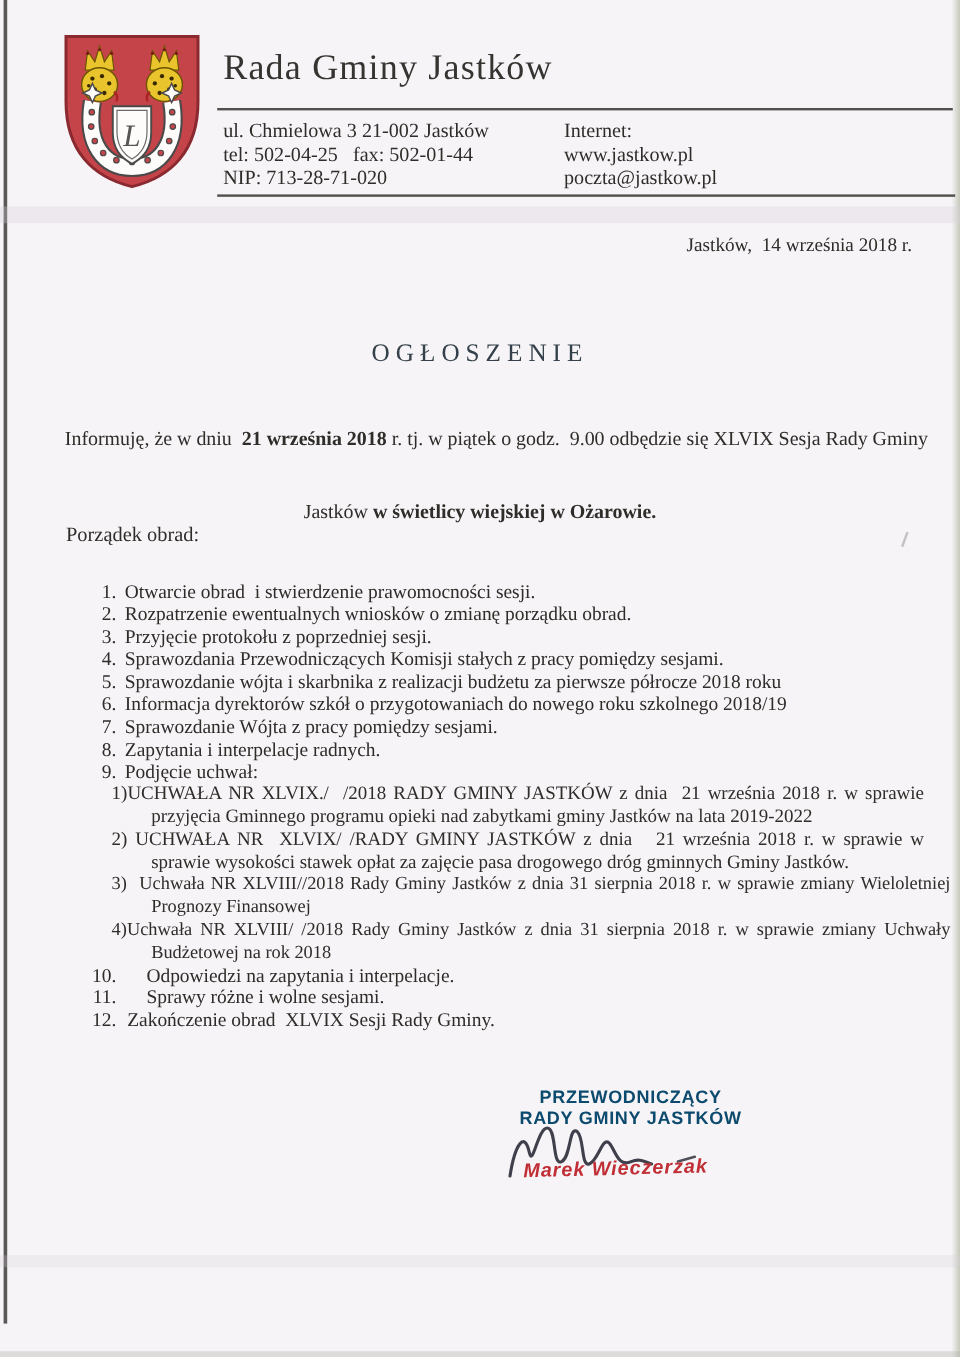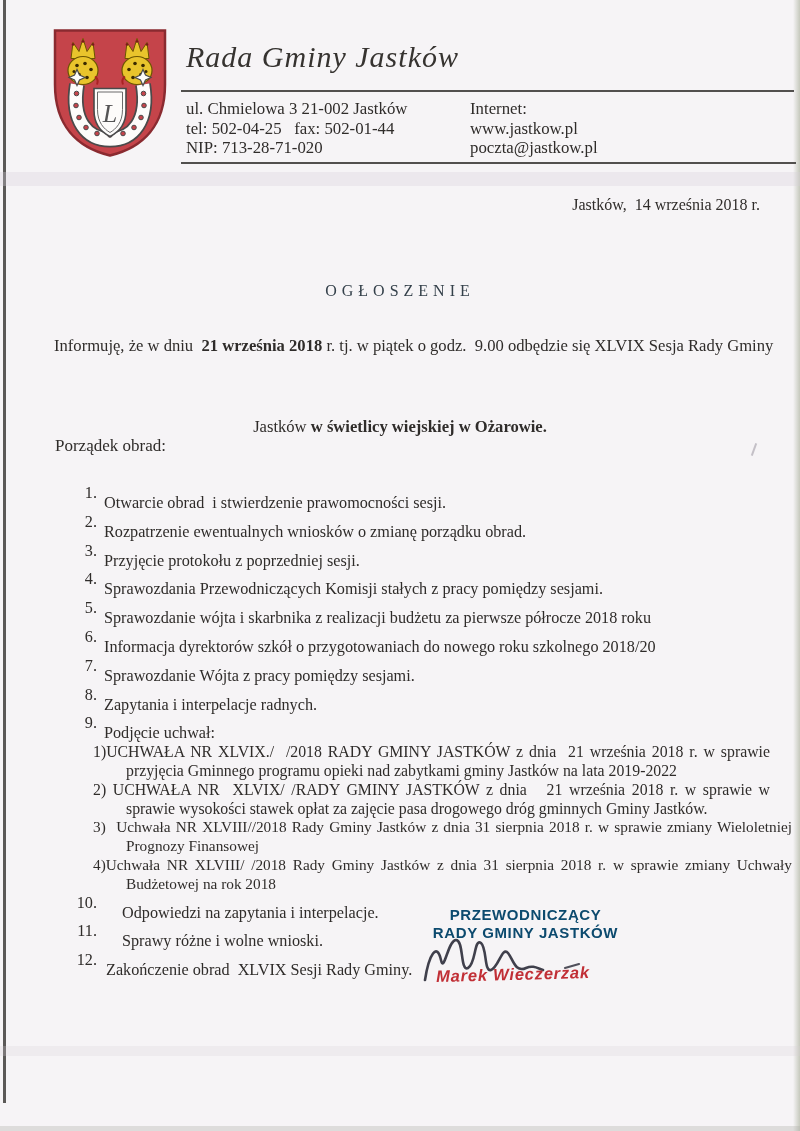--- a/index.html
+++ b/index.html
@@ -13,42 +13,42 @@
   .scan-left-line{position:absolute;left:3px;top:0;width:3px;height:1103px;background:#3f3d3b;opacity:.85;}
   .scan-right-strip{position:absolute;right:0;top:0;width:7px;height:100%;
     background:linear-gradient(to right,rgba(246,244,246,0),#c6c9bd);}
   .scan-band-1{position:absolute;left:0;top:172px;width:100%;height:14px;background:rgba(214,209,217,.32);}
   .scan-band-2{position:absolute;left:0;top:1046px;width:100%;height:10px;background:rgba(214,209,217,.25);}
   .scan-bottom{position:absolute;left:0;bottom:0;width:100%;height:5px;background:rgba(175,175,168,.35);}
   .scan-slash{position:absolute;left:753px;top:443px;width:2px;height:13px;background:#9a96a0;opacity:.55;transform:rotate(20deg);}
 
   
   .coa{position:absolute;left:47px;top:26px;width:126px;height:133px;}
-  .org-name{position:absolute;left:186px;top:40px;font-size:30px;letter-spacing:1px;color:#363330;white-space:nowrap;font-style:italic;}
+  .org-name{position:absolute;left:186px;top:40px;font-size:30px;letter-spacing:1px;color:#363330;white-space:nowrap;}
   .rule{position:absolute;height:2px;background:#52504e;}
   .rule-top{left:181px;top:90px;width:613px;}
   .rule-bottom{left:181px;top:162px;width:615px;}
   .contact-left{position:absolute;left:186px;top:99px;font-size:16.8px;line-height:19.5px;white-space:nowrap;}
   .contact-right{position:absolute;left:470px;top:99px;font-size:16.8px;line-height:19.5px;white-space:nowrap;}
 
   .dateline{position:absolute;left:400px;top:196px;width:360px;text-align:right;font-size:16px;white-space:nowrap;}
 
   .doc-title{position:absolute;left:0;top:282px;width:100%;text-align:center;
-    font-size:16px;letter-spacing:5px;color:#34404a;}
-
-  .intro-line1{position:absolute;left:54px;top:336px;width:712px;font-size:16.6px;white-space:nowrap;}
+    font-size:21px;letter-spacing:5px;color:#34404a;}
+
+  .intro-line1{position:absolute;left:54px;top:356px;width:712px;font-size:16.6px;white-space:nowrap;}
   .intro-line2{position:absolute;left:0;top:381px;width:100%;text-align:center;font-size:16.6px;margin-top:36px;}
   .b{font-weight:bold;}
 
   .agenda-heading{position:absolute;left:55px;top:436px;font-size:17px;}
 
   .agenda{position:absolute;left:0;top:484px;width:800px;font-size:16.2px;line-height:18.8px;}
   .row{display:flex;}
   .row .num{flex:none;width:97px;text-align:right;}
-  .row .txt{padding-left:7px;margin-top:10px;}
+  .row .txt{padding-left:7px;}
   .row.gap .txt{padding-left:25px;}
   .row.gap12 .txt{padding-left:9px;}
   .sub{padding-left:126px;text-indent:-33px;padding-right:30px;text-align:justify;font-size:15.8px;}
   .sub.tight{padding-right:8px;font-size:15.3px;}
 
   
   .stamp{position:absolute;left:398px;top:906px;width:255px;text-align:center;
     font-family:"Liberation Sans","DejaVu Sans",sans-serif;font-weight:bold;
     font-size:15px;line-height:18px;letter-spacing:.6px;}
   .sig-svg{position:absolute;left:415px;top:928px;width:195px;height:62px;}
@@ -168,21 +168,21 @@
     <div class="row">
         <span class="num">4.</span>
         <span class="txt">Sprawozdania Przewodniczących Komisji stałych z pracy pomiędzy sesjami.</span>
       </div>
     <div class="row">
         <span class="num">5.</span>
         <span class="txt">Sprawozdanie wójta i skarbnika z realizacji budżetu za pierwsze półrocze 2018 roku</span>
       </div>
     <div class="row">
         <span class="num">6.</span>
-        <span class="txt">Informacja dyrektorów szkół o przygotowaniach do nowego roku szkolnego 2018/20</span>
+        <span class="txt">Informacja dyrektorów szkół o przygotowaniach do nowego roku szkolnego 2018/19</span>
       </div>
     <div class="row">
         <span class="num">7.</span>
         <span class="txt">Sprawozdanie Wójta z pracy pomiędzy sesjami.</span>
       </div>
     <div class="row">
         <span class="num">8.</span>
         <span class="txt">Zapytania i interpelacje radnych.</span>
       </div>
     <div class="row">
@@ -194,21 +194,21 @@
     <div class="sub"><span>2)</span><span> UCHWAŁA NR&nbsp; XLVIX/ /RADY GMINY JASTKÓW z dnia&nbsp;&nbsp; 21 września 2018 r. w sprawie w sprawie wysokości stawek opłat za zajęcie pasa drogowego dróg gminnych Gminy Jastków.</span></div>
     <div class="sub tight"><span>3)</span><span>&nbsp; Uchwała NR XLVIII//2018 Rady Gminy Jastków z dnia 31 sierpnia 2018 r. w sprawie zmiany Wieloletniej Prognozy Finansowej</span></div>
     <div class="sub tight"><span>4)</span><span>Uchwała NR XLVIII/ /2018 Rady Gminy Jastków z dnia 31 sierpnia 2018 r. w sprawie zmiany Uchwały Budżetowej na rok 2018</span></div>
 
     <div class="row gap">
         <span class="num">10.</span>
         <span class="txt">Odpowiedzi na zapytania i interpelacje.</span>
       </div>
     <div class="row gap">
         <span class="num">11.</span>
-        <span class="txt">Sprawy różne i wolne wnioski.</span>
+        <span class="txt">Sprawy różne i wolne sesjami.</span>
       </div>
     <div class="row gap12">
         <span class="num">12.</span>
         <span class="txt">Zakończenie obrad&nbsp; XLVIX Sesji Rady Gminy.</span>
       </div>
   </div>
 
   <div class="stamp" style="color:#0c4a6e">
     <div>PRZEWODNICZĄCY</div>
     <div>RADY GMINY JASTKÓW</div>

